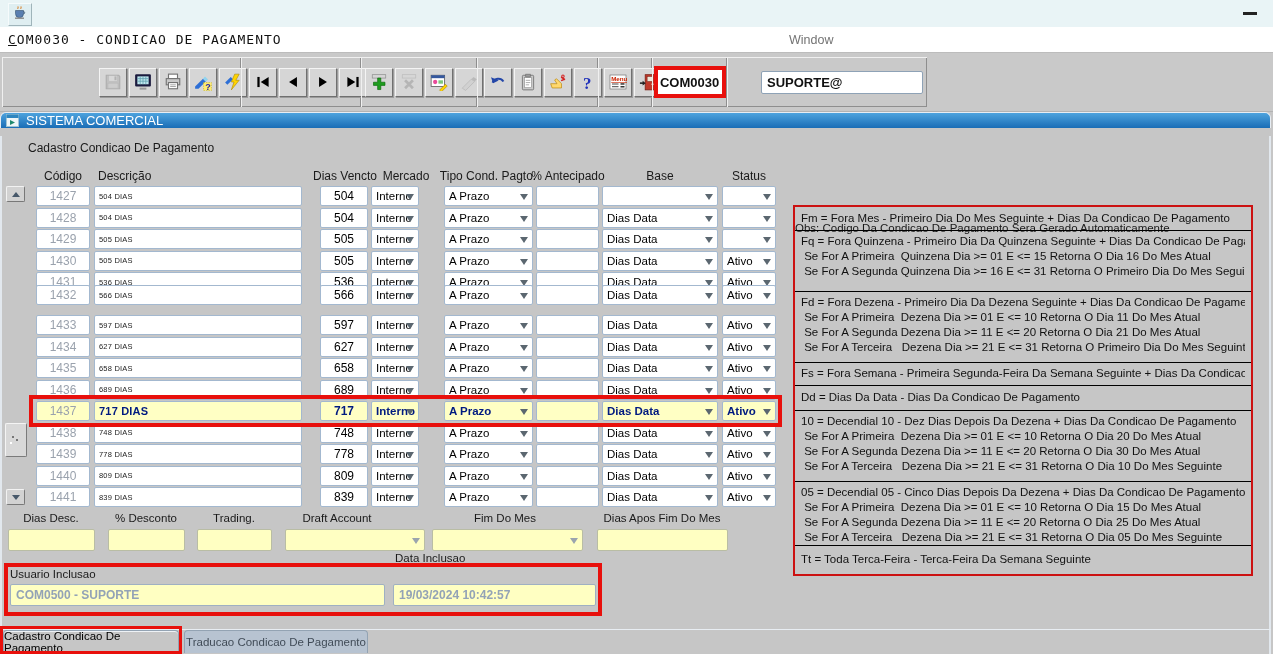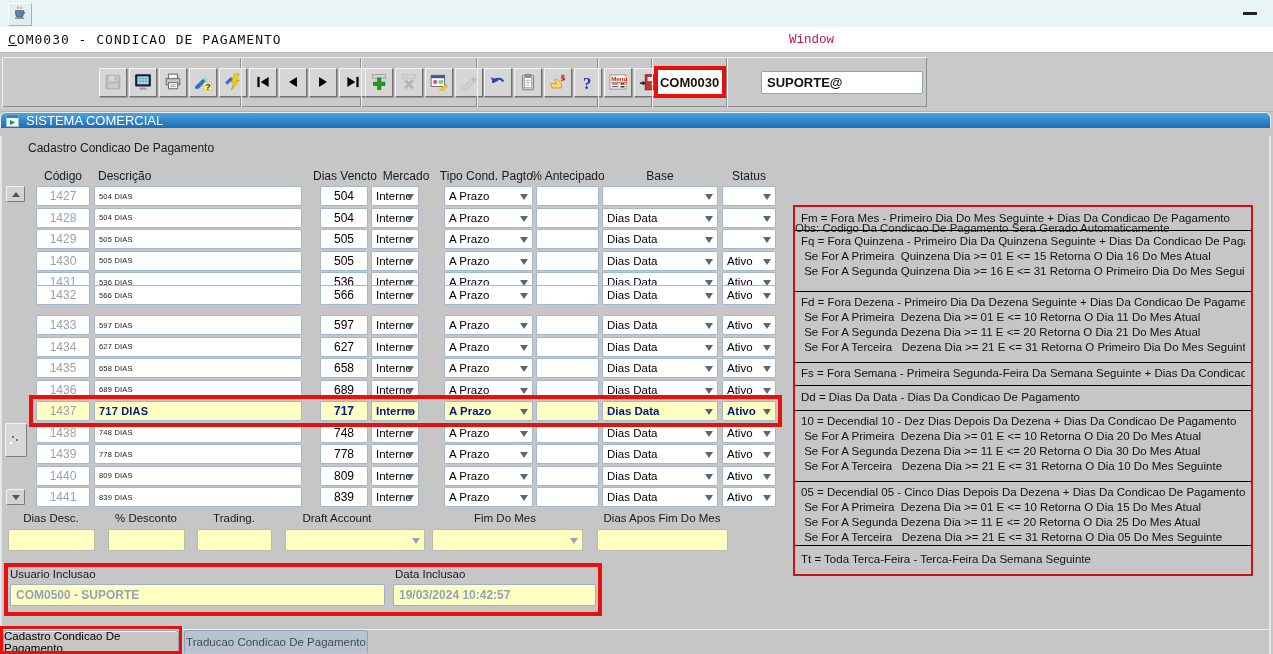--- a/index.html
+++ b/index.html
@@ -7,21 +7,21 @@
        font-family:"Liberation Sans",sans-serif;overflow:hidden;color:#111;}
 
   
   .titlebar{position:absolute;top:0;left:0;right:0;height:27px;background:#e9f4f6;border-bottom:1px solid #d5e8ec;}
   .java-btn{position:absolute;left:8px;top:3px;width:22px;height:21px;background:#dfeef1;
             border:1px solid;border-color:#f6fbfc #9fb4ba #9fb4ba #f6fbfc;display:flex;align-items:center;justify-content:center;}
   .min-btn{position:absolute;right:16px;top:12px;width:14px;height:3px;background:#222;}
   .menubar{position:absolute;top:27px;left:0;right:0;height:25px;background:#ffffff;}
   .menu-title{position:absolute;left:8px;top:5px;font-family:"DejaVu Sans Mono",monospace;font-size:13px;letter-spacing:1px;color:#111;}
   .menu-title .mn-p{text-decoration:underline;}
-  .menu-window{position:absolute;left:789px;top:6px;font-size:12.5px;color:#be185d;font-family:Liberation Mono, monospace;}
+  .menu-window{position:absolute;left:789px;top:6px;font-size:12.5px;color:#737373;}
 
   
   .toolbar{position:absolute;top:52px;left:0;right:0;height:58px;background:#c9c9c9;border-top:1px solid #bcbcbc;border-bottom:1px solid #b3b3b3;}
   .tb-sec{position:absolute;top:4px;height:50px;display:flex;align-items:center;
           box-shadow:inset 1px 1px 0 #f0f0f0, inset -1px -1px 0 #8e8e8e;}
   .tb-a{left:2px;width:239px;padding-left:97px;box-sizing:border-box;}
   .tb-b{left:241px;width:120px;padding-left:8px;box-sizing:border-box;}
   .tb-c{left:361px;width:116px;padding-left:4px;box-sizing:border-box;}
   .tb-d{left:477px;width:121px;padding-left:7px;box-sizing:border-box;}
   .tb-e{left:598px;width:54px;padding-left:6px;box-sizing:border-box;}
@@ -844,21 +844,21 @@
       </div>
       <div class="df-label" style="left: 505px;">Fim Do Mes</div>
       <div class="df-field" style="left: 432px; width: 151px;">
         <i class="dd gray"></i>
       </div>
       <div class="df-label" style="left: 662px;">Dias Apos Fim Do Mes</div>
       <div class="df-field" style="left: 597px; width: 131px;"></div>
     </div>
 
   <div class="audit-label" style="left:10px;top:568px;">Usuario Inclusao</div>
-  <div class="audit-label" style="left:395px;top:568px;">Data Inclusao</div>
+  <div class="audit-label" style="left:395px;top:552px;">Data Inclusao</div>
   <div class="audit-field" style="left:10px;width:375px;">COM0500 - SUPORTE</div>
   <div class="audit-field" style="left:393px;width:203px;">19/03/2024 10:42:57</div>
 
   <div class="tabbar-line"></div>
   <div id="tabbar">
       <div class="tab active" style="left: 3px; width: 176px;">Cadastro Condicao De Pagamento</div>
       <div class="tab inactive" style="left: 184px; width: 184px;">Traducao Condicao De Pagamento</div>
     </div>
 
   <div class="obs-line">Obs: Codigo Da Condicao De Pagamento Sera Gerado Automaticamente</div>

